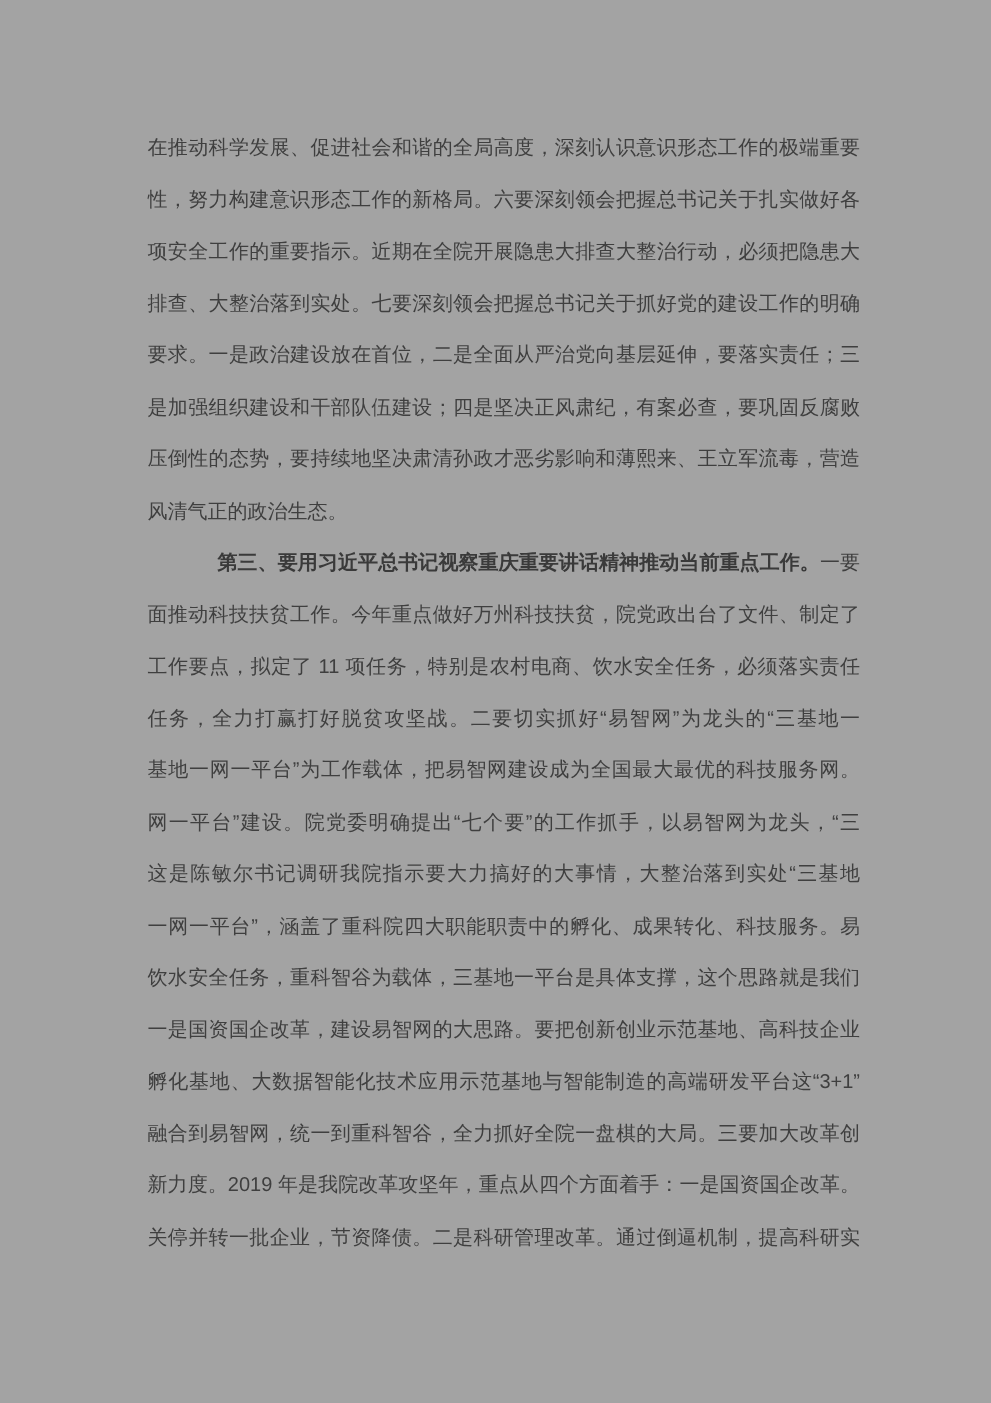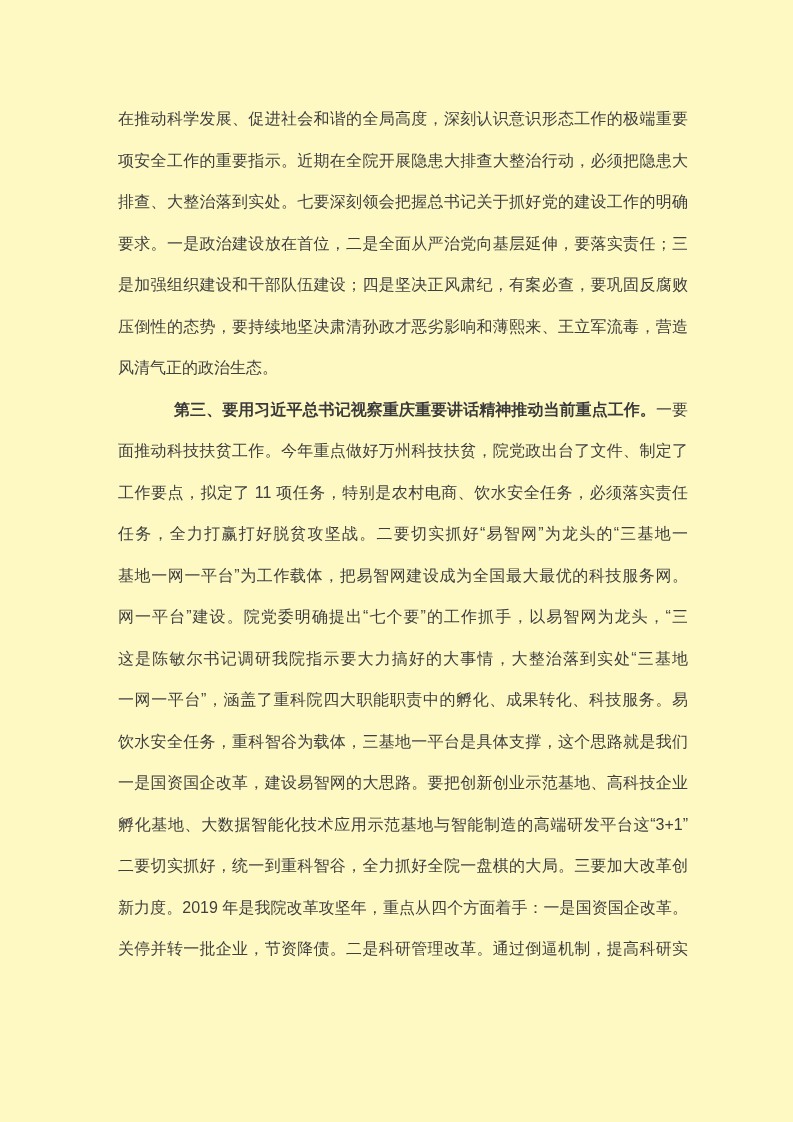--- a/index.html
+++ b/index.html
@@ -4,21 +4,21 @@
 <style>
   html, body {
     margin: 0;
     padding: 0;
     background: #ffffff;
   }
   .page {
     position: relative;
     width: 793px;
     height: 1122px;
-    background: #fef9c3;
+    background: #a3a3a3;
     overflow: hidden;
     font-family: "Liberation Sans", "DejaVu Sans", sans-serif;
   }
   .text-body {
     position: absolute;
     left: 118px;
     top: 98px;
     width: 570px;
     font-size: 16px;
     line-height: 41.5px;
@@ -47,37 +47,38 @@
     margin-left: 24px;
   }
 </style>
 </head>
 <body>
 
 <div class="page">
   <div class="text-body" id="text-body">
       <div class="paragraph">
         <div class="line"><span>在推动科学发展、促进社会和谐的全局高度，深刻认识意识形态工作的极端重要</span></div>
+        <div class="line"><span>性，努力构建意识形态工作的新格局。六要深刻领会把握总书记关于扎实做好各</span></div>
         <div class="line"><span>项安全工作的重要指示。近期在全院开展隐患大排查大整治行动，必须把隐患大</span></div>
         <div class="line"><span>排查、大整治落到实处。七要深刻领会把握总书记关于抓好党的建设工作的明确</span></div>
         <div class="line"><span>要求。一是政治建设放在首位，二是全面从严治党向基层延伸，要落实责任；三</span></div>
         <div class="line"><span>是加强组织建设和干部队伍建设；四是坚决正风肃纪，有案必查，要巩固反腐败</span></div>
         <div class="line"><span>压倒性的态势，要持续地坚决肃清孙政才恶劣影响和薄熙来、王立军流毒，营造</span></div>
         <div class="line para-end"><span>风清气正的政治生态。</span></div>
       </div>
       <div class="paragraph">
         <div class="line indent"><b>第三、要用习近平总书记视察重庆重要讲话精神推动当前重点工作。</b><span>一要全</span></div>
         <div class="line"><span>面推动科技扶贫工作。今年重点做好万州科技扶贫，院党政出台了文件、制定了</span></div>
         <div class="line"><span>工作要点，拟定了 11 项任务，特别是农村电商、饮水安全任务，必须落实责任</span></div>
         <div class="line"><span>任务，全力打赢打好脱贫攻坚战。二要切实抓好“易智网”为龙头的“三基地一</span></div>
         <div class="line"><span>基地一网一平台”为工作载体，把易智网建设成为全国最大最优的科技服务网。</span></div>
         <div class="line"><span>网一平台”建设。院党委明确提出“七个要”的工作抓手，以易智网为龙头，“三</span></div>
         <div class="line"><span>这是陈敏尔书记调研我院指示要大力搞好的大事情，大整治落到实处“三基地</span></div>
         <div class="line"><span>一网一平台”，涵盖了重科院四大职能职责中的孵化、成果转化、科技服务。易</span></div>
         <div class="line"><span>饮水安全任务，重科智谷为载体，三基地一平台是具体支撑，这个思路就是我们响</span></div>
         <div class="line"><span>一是国资国企改革，建设易智网的大思路。要把创新创业示范基地、高科技企业</span></div>
         <div class="line"><span>孵化基地、大数据智能化技术应用示范基地与智能制造的高端研发平台这“3+1”</span></div>
-        <div class="line"><span>二要切实抓好，统一到重科智谷，全力抓好全院一盘棋的大局。三要加大改革创</span></div>
+        <div class="line"><span>融合到易智网，统一到重科智谷，全力抓好全院一盘棋的大局。三要加大改革创</span></div>
         <div class="line"><span>新力度。2019 年是我院改革攻坚年，重点从四个方面着手：一是国资国企改革。</span></div>
         <div class="line"><span>关停并转一批企业，节资降债。二是科研管理改革。通过倒逼机制，提高科研实</span></div>
       </div>
     </div>
 </div>
 
 </body></html>

